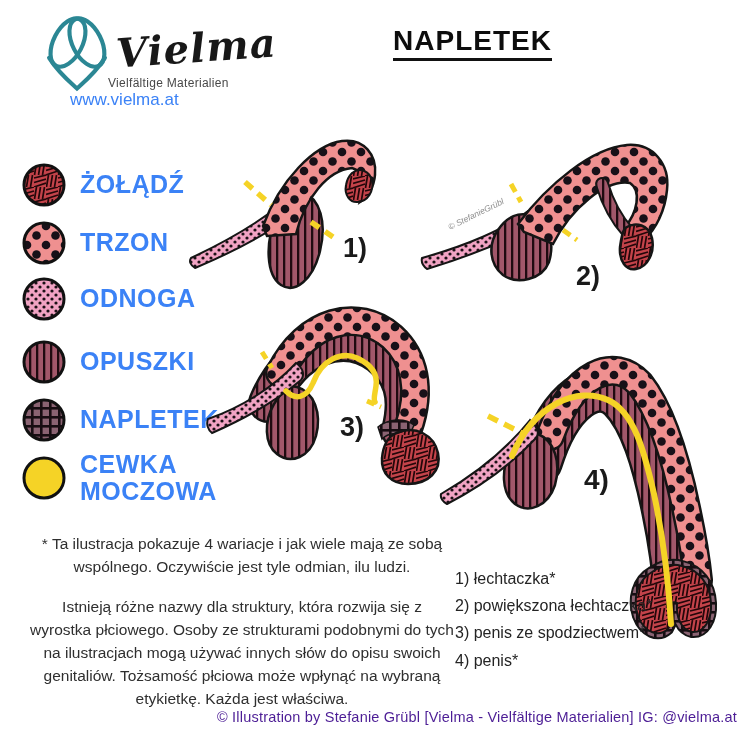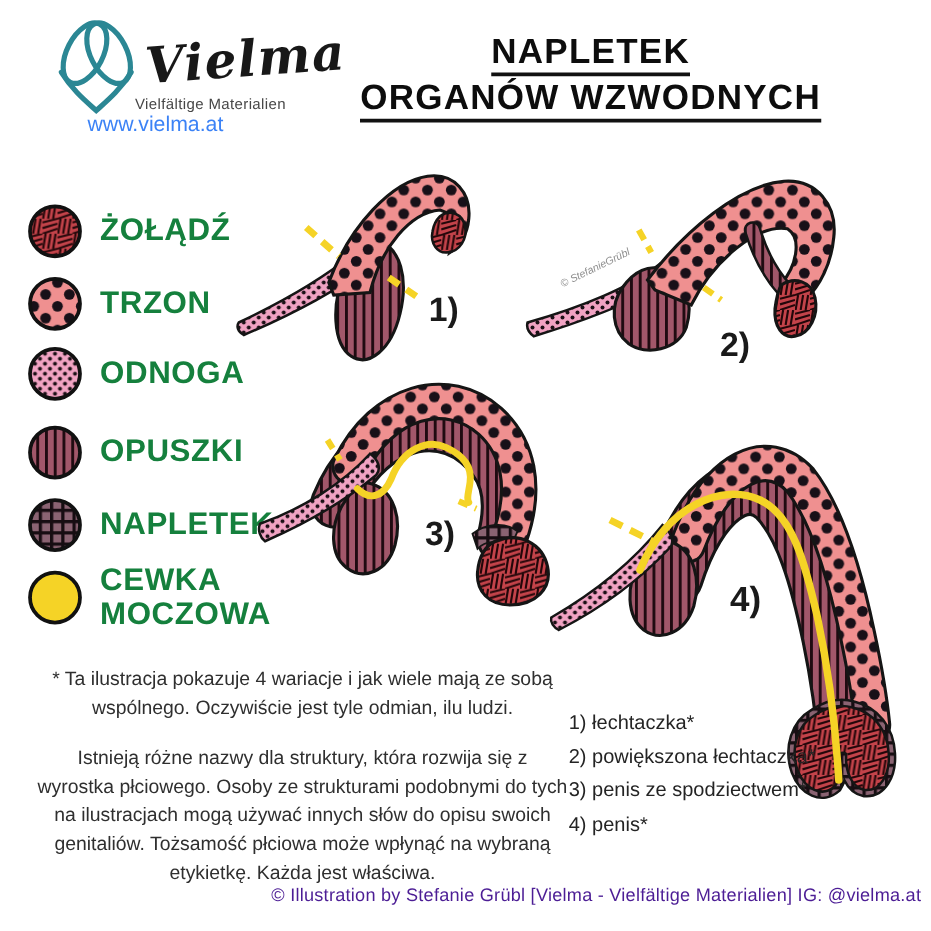--- a/index.html
+++ b/index.html
@@ -11,21 +11,21 @@
   
   .brand-name{left:116px;top:24px;font-family:"DejaVu Serif",serif;font-style:italic;
     font-weight:bold;font-size:40px;color:#181818;transform:rotate(-4deg);letter-spacing:1px;}
   .brand-tagline{left:108px;top:76px;font-size:12px;color:#474747;letter-spacing:.3px;}
   .brand-website{left:70px;top:90px;font-size:17px;color:#3b82f6;}
   .title{left:250px;top:24px;width:445px;text-align:center;line-height:1.18;}
   .title span{display:inline-block;font-size:28px;font-weight:800;letter-spacing:1px;
     border-bottom:3px solid #111;padding-bottom:1px;color:#0d0d0d;}
   
   .legend-row{display:flex;align-items:center;gap:14px;height:44px;}
-  .legend-row .label{font-size:25px;font-weight:800;letter-spacing:.5px;color:#15803d;line-height:1.1;}
+  .legend-row .label{font-size:25px;font-weight:800;letter-spacing:.5px;color:#3b82f6;line-height:1.1;}
   .swatch{width:44px;height:44px;flex:0 0 44px;}
   
   .fig-num{font-size:27px;font-weight:700;color:#1a1a1a;}
   
   .notes{left:30px;top:533px;width:424px;font-size:15.5px;line-height:1.48;color:#2f2f2f;}
   .notes p{margin:0 0 17px 0;text-align:center;}
   .variants{left:455px;top:565px;font-size:16px;line-height:1.7;color:#242424;}
   .footer{right:8px;top:709px;font-size:14.5px;color:#4c1d95;letter-spacing:.2px;}
 </style>
 </head>
@@ -70,21 +70,20 @@
     <ellipse cx="61" cy="37" rx="16" ry="29" transform="rotate(-27 61 37)"></ellipse>
     <path d="M19 54 C 29 70 40 79 50 88 C 60 79 71 70 81 54"></path>
   </g>
 </svg>
 <div class="abs brand-name">Vielma</div>
 <div class="abs brand-tagline">Vielfältige Materialien</div>
 <div class="abs brand-website">www.vielma.at</div>
 
 <div class="abs title">
   <span>NAPLETEK</span><br>
-  <span>ORGANÓW WZWODNYCH</span>
 </div>
 
 <div class="abs legend-row" style="left:22px;top:163px">
   <svg class="swatch" viewBox="0 0 44 44">
     <circle cx="22" cy="22" r="20" fill="url(#pat-glans)" stroke="#111" stroke-width="3"></circle>
   </svg>
   <div class="label">ŻOŁĄDŹ</div>
 </div>
 <div class="abs legend-row" style="left:22px;top:221px">
   <svg class="swatch" viewBox="0 0 44 44">

